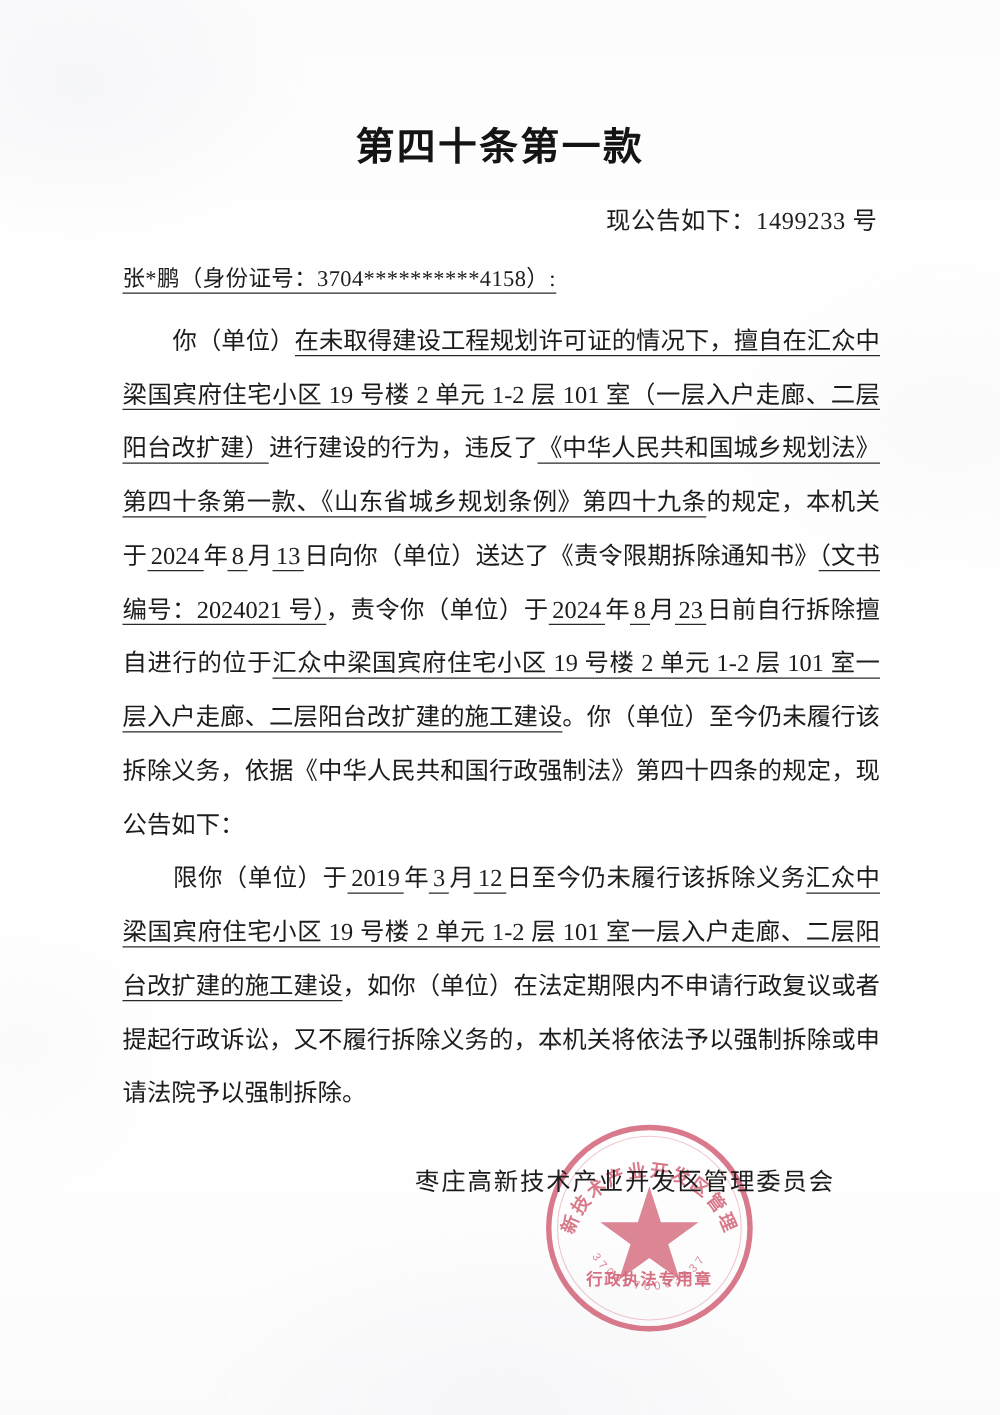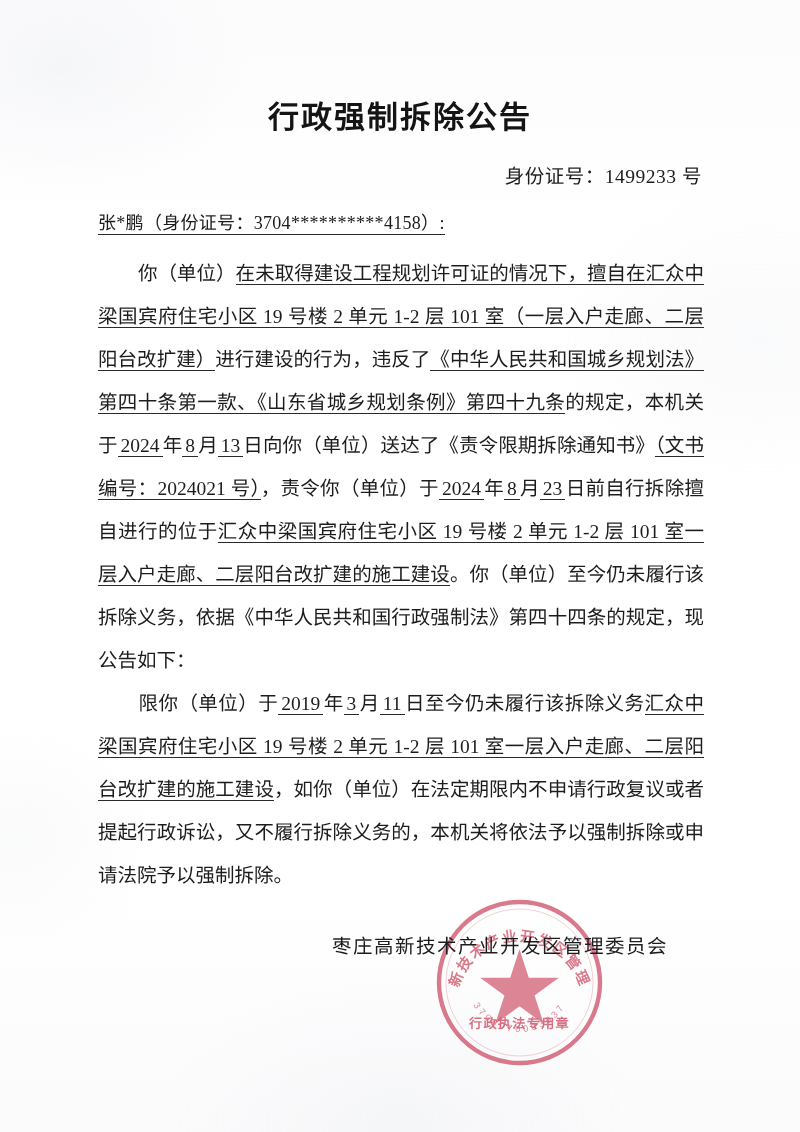--- a/index.html
+++ b/index.html
@@ -127,35 +127,35 @@
     pointer-events: none;
   }
   .seal svg { display: block; width: 100%; height: 100%; }
 </style>
 </head>
 <body>
 
 <div class="page">
   <div class="paper-noise"></div>
 
-  <div class="title">行政强制拆除公告</div>
+  <div class="title">第四十条第一款</div>
 
   <div class="doc-number">
-    <span>身份证号：</span><span>1499233 号</span>
+    <span>现公告如下：</span><span>1499233 号</span>
   </div>
 
   <div class="recipient">
     <span class="u">张*鹏（身份证号：3704**********4158）:</span>
   </div>
 
   <div class="body-block">
 
     <p class="para"><span class="indent"></span><span>你（单位）</span><span class="u">在未取得建设工程规划许可证的情况下，擅自在汇众中梁国宾府住宅小区 19 号楼 2 单元 1-2 层 101 室（一层入户走廊、二层阳台改扩建）</span><span>进行建设的行为，违反了</span><span class="u">《中华人民共和国城乡规划法》第四十条第一款、《山东省城乡规划条例》第四十九条</span><span>的规定，本机关于</span><span class="ul-blank">2024</span><span>年</span><span class="ul-blank">8</span><span>月</span><span class="ul-blank">13</span><span>日</span><span>向你（单位）送达了《责令限期拆除通知书》</span><span class="u">（文书编号：2024021 号）</span><span>，责令你（单位）于</span><span class="ul-blank">2024</span><span>年</span><span class="ul-blank">8</span><span>月</span><span class="ul-blank">23</span><span>日前自行拆除擅自进行的位于</span><span class="u">汇众中梁国宾府住宅小区 19 号楼 2 单元 1-2 层 101 室一层入户走廊、二层阳台改扩建的施工建设</span><span>。你（单位）至今仍未履行该拆除义务，依据《中华人民共和国行政强制法》第四十四条的规定，现公告如下：</span></p>
 
-    <p class="para"><span class="indent"></span><span>限你（单位）于</span><span class="ul-blank">2019</span><span>年</span><span class="ul-blank">3</span><span>月</span><span class="ul-blank">11</span><span>日</span><span>至今仍未履行该拆除义务</span><span class="u">汇众中梁国宾府住宅小区 19 号楼 2 单元 1-2 层 101 室一层入户走廊、二层阳台改扩建的施工建设</span><span>，如你（单位）在法定期限内不申请行政复议或者提起行政诉讼，又不履行拆除义务的，本机关将依法予以强制拆除或申请法院予以强制拆除。</span></p>
+    <p class="para"><span class="indent"></span><span>限你（单位）于</span><span class="ul-blank">2019</span><span>年</span><span class="ul-blank">3</span><span>月</span><span class="ul-blank">12</span><span>日</span><span>至今仍未履行该拆除义务</span><span class="u">汇众中梁国宾府住宅小区 19 号楼 2 单元 1-2 层 101 室一层入户走廊、二层阳台改扩建的施工建设</span><span>，如你（单位）在法定期限内不申请行政复议或者提起行政诉讼，又不履行拆除义务的，本机关将依法予以强制拆除或申请法院予以强制拆除。</span></p>
 
   </div>
 
   <div class="seal">
     <svg viewBox="0 0 200 200" xmlns="http://www.w3.org/2000/svg" aria-hidden="true">
       <defs>
         <path id="arcTop" d="M 30 108 A 72 72 0 0 1 170 108" fill="none"></path>
         <path id="arcBottom" d="M 42 112 A 60 60 0 0 0 158 112" fill="none"></path>
       </defs>
       <circle cx="100" cy="100" r="92" fill="none" stroke="#c9415a" stroke-width="5" opacity="0.85"></circle>

